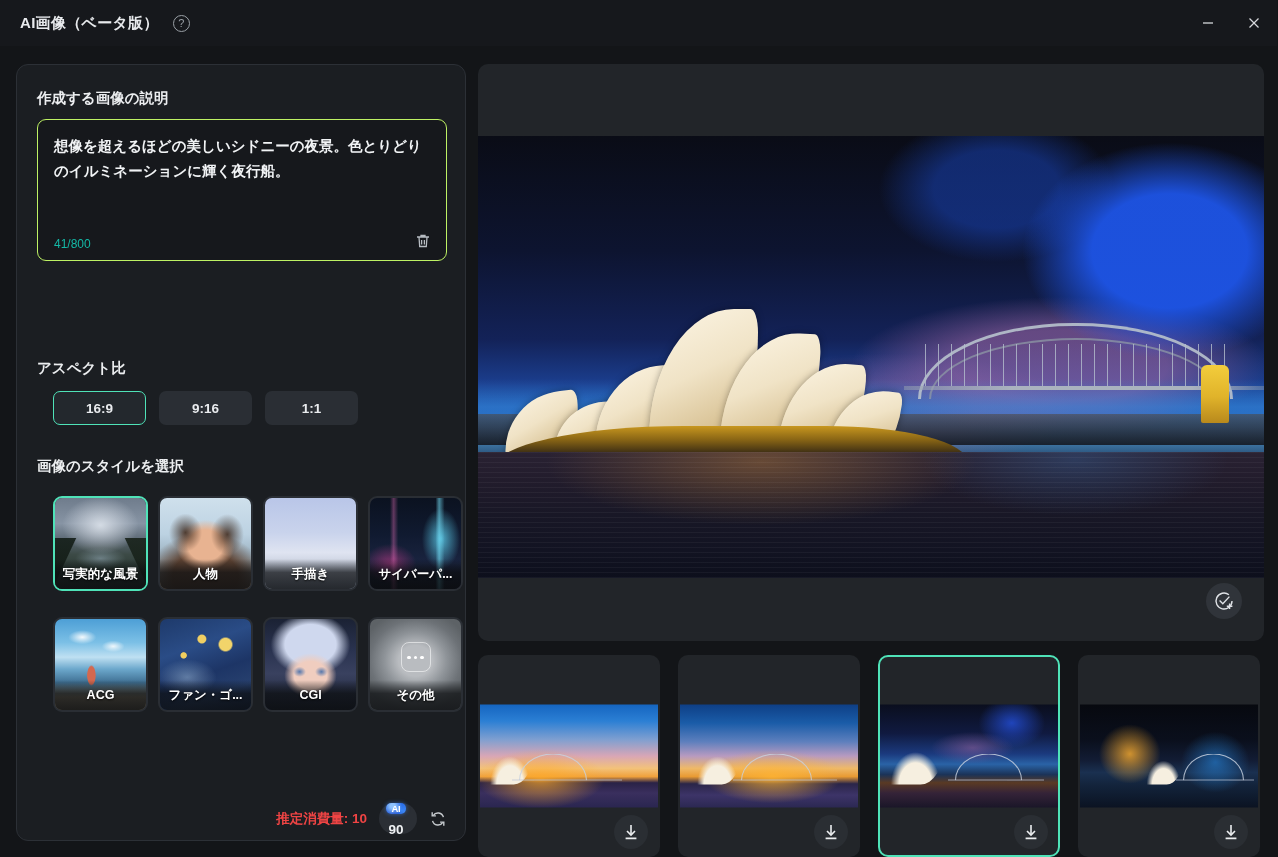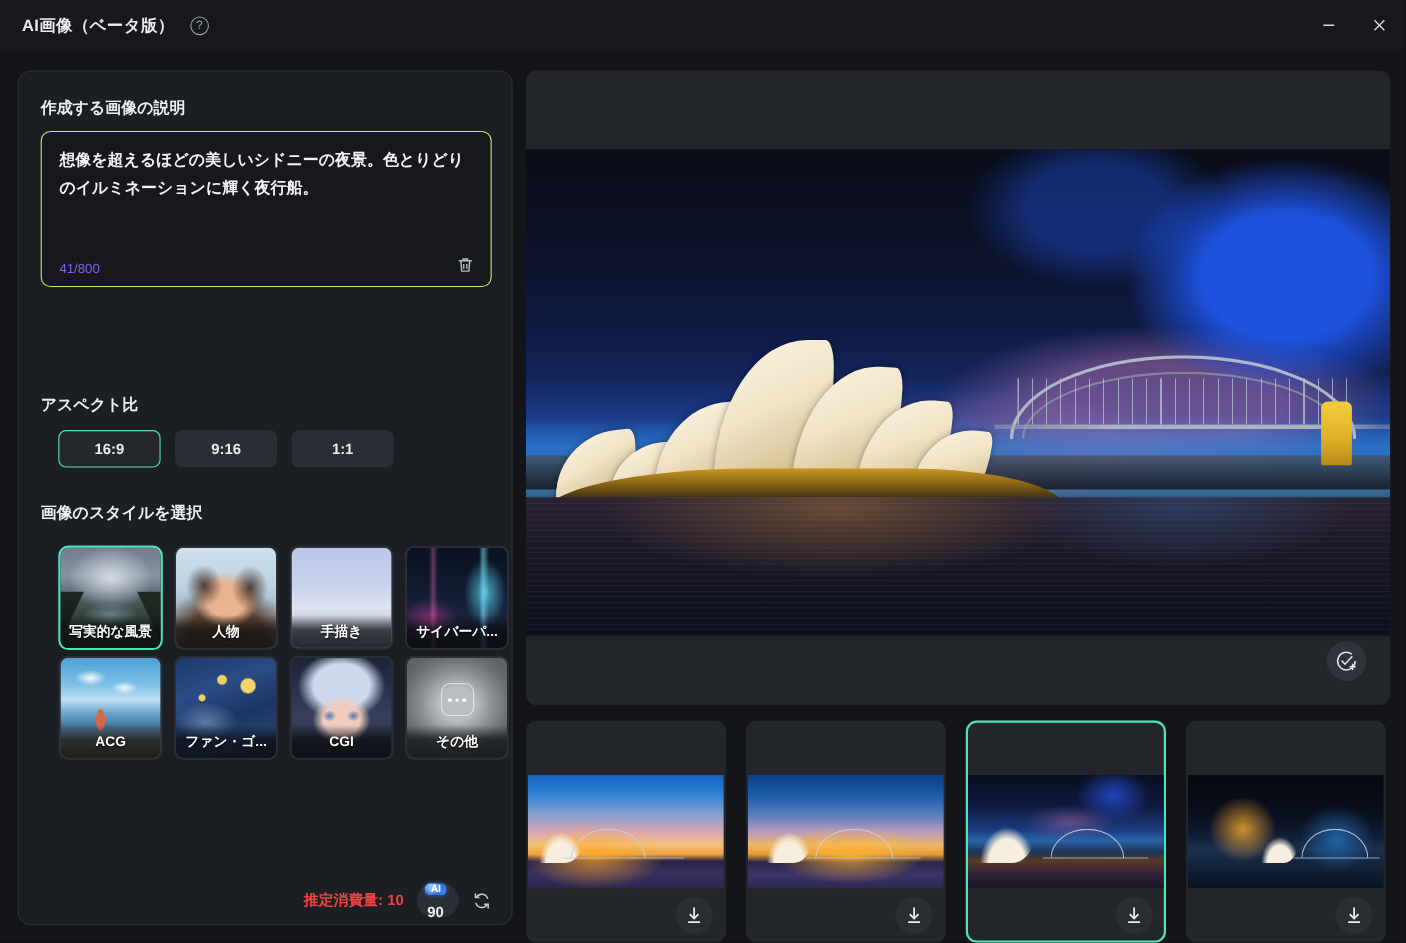--- a/index.html
+++ b/index.html
@@ -74,21 +74,21 @@
     border-radius: 9px;
   }
   .prompt-text {
     position: absolute; left: 16px; top: 14px; right: 14px;
     font-size: 14.5px; line-height: 1.75;
     color: #f1f3f5; font-weight: 700;
     white-space: pre-wrap;
   }
   .prompt-count {
     position: absolute; left: 16px; bottom: 9px;
-    font-size: 12px; color: #8b5cf6;
+    font-size: 12px; color: #14b8a6;
   }
   .trash-btn {
     position: absolute; right: 13px; bottom: 9px;
     width: 20px; height: 20px; cursor: pointer;
   }
   .trash-btn svg { stroke: #b7bcc2; }
 
   
   .aspect-label { position: absolute; left: 20px; top: 294px; }
   .aspect-row {
@@ -108,21 +108,21 @@
     border-color: #4fe3b8;
     background: #23282d;
   }
 
   
   .styles-label { position: absolute; left: 20px; top: 392px; }
   .styles-grid {
     position: absolute; left: 36px; top: 431px;
     display: grid;
     grid-template-columns: repeat(4, 95px);
-    gap: 5px 10px;
+    gap: 26px 10px;
   }
   .style-card {
     position: relative;
     width: 95px; height: 95px;
     border-radius: 9px;
     overflow: hidden;
     cursor: pointer;
     border: 2px solid transparent;
     background: #2a2e34;
   }

